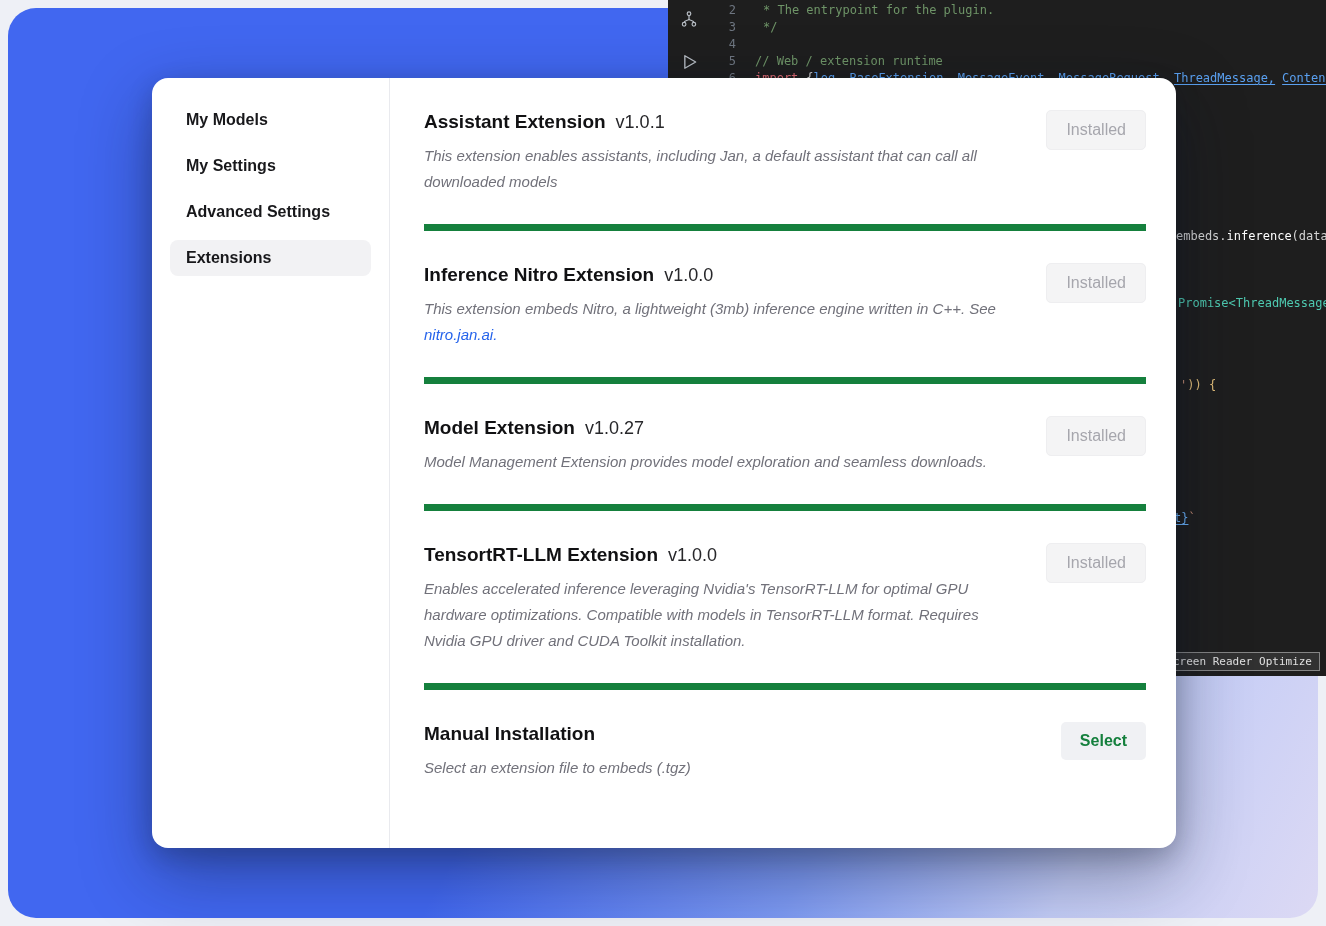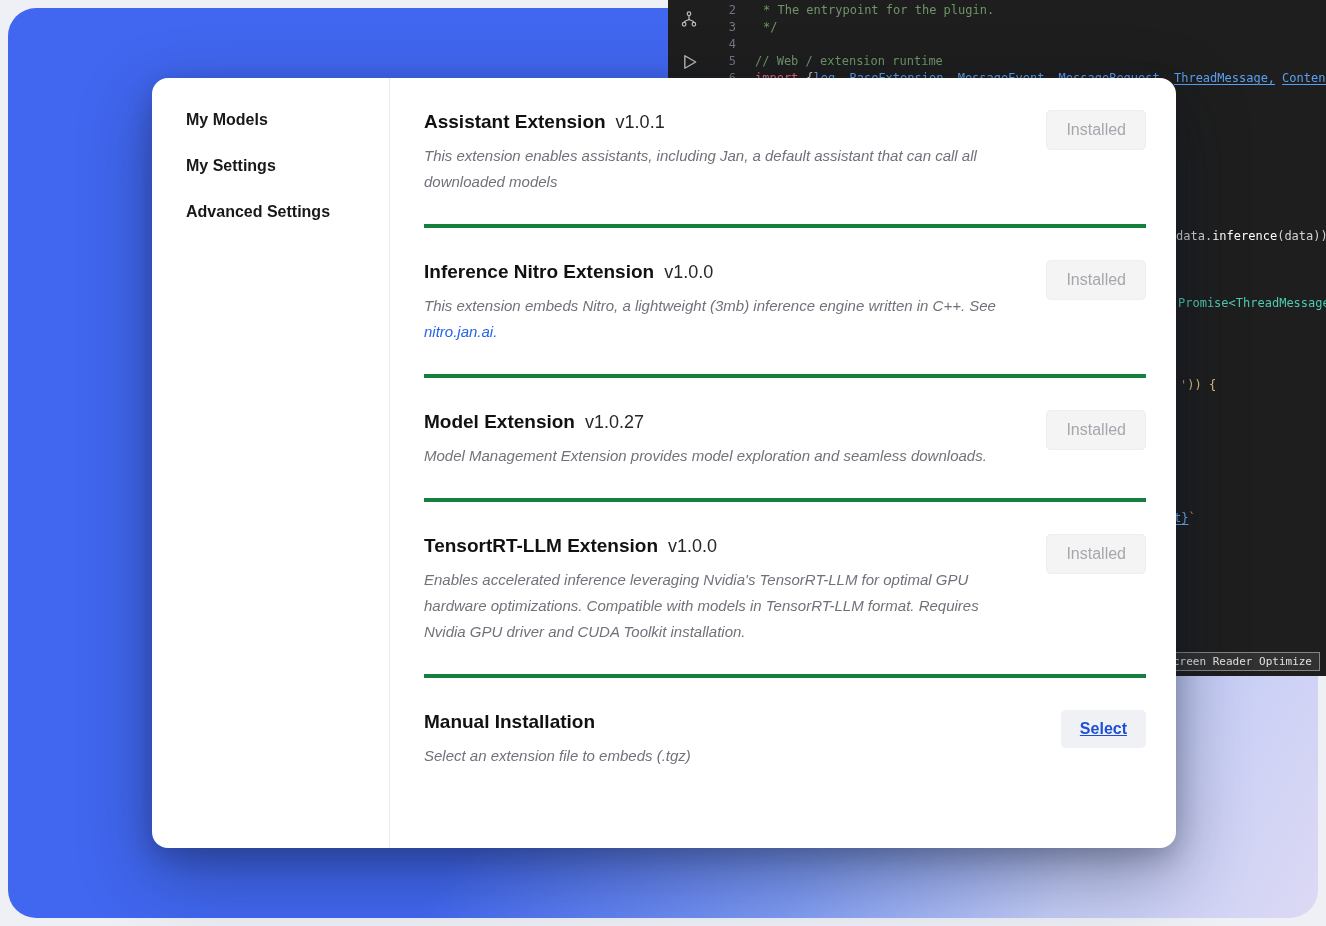--- a/index.html
+++ b/index.html
@@ -74,35 +74,35 @@
   .side-item {
     font-size:16px; font-weight:600; color:#18181b;
     padding:9px 16px; border-radius:8px; margin-bottom:10px;
     cursor:pointer; white-space:nowrap;
   }
   .side-item.active { background:#f2f2f4; }
 
   .content { flex:1; padding:0 30px 0 34px; overflow:hidden; }
   .ext-row {
     display:flex; justify-content:space-between; align-items:flex-start;
-    padding:30px 0 29px; border-bottom:4px solid #15803d;
+    padding:30px 0 29px; border-bottom:7px solid #15803d;
   }
   .ext-row.last { border-bottom:none; }
   .ext-info { max-width:585px; }
   .ext-title-line { display:flex; align-items:baseline; gap:10px; }
   .ext-title { margin:0; font-size:19px; line-height:28px; font-weight:700; color:#111113; }
   .ext-ver { font-size:18px; color:#27272a; }
   .ext-desc { margin:7px 0 0; font-size:15px; line-height:26px; color:#71717a;font-style:italic; }
   .desc-link { color:#2563eb; text-decoration:none; cursor:pointer; }
   .btn {
     border:0; border-radius:5px; font-family:inherit; font-size:16px;
     padding:10px 19px; margin-top:2px; cursor:pointer; white-space:nowrap;
   }
   .btn.installed { background:#f4f4f5; color:#a6a6ad; font-weight:500; border:1px solid #eeeef0; }
-  .btn.select { background:#f0f1f4; color:#1d4ed8; font-weight:600;text-decoration:underline; }
+  .btn.select { background:#f0f1f4; color:#15803d; font-weight:600; }
 </style>
 </head>
 <body>
 
 <div class="stage">
 
   <div class="bg-panel"></div>
 
   <div class="editor">
     <div class="activity">
@@ -133,21 +133,21 @@
       </div>
       <div class="code-line">
         <span class="gutter">5</span><span class="cmt">// Web / extension runtime</span>
       </div>
       <div class="code-line">
         <span class="gutter">6</span><span class="kw">import</span><span class="punct">{</span><span class="tok">log,</span><span class="tok">BaseExtension,</span><span class="tok">MessageEvent,</span><span class="tok">MessageRequest,</span><span class="tok">ThreadMessage,</span><span class="tok">ContentType</span>
       </div>
     </div>
 
     <div class="frag" style="left:508px; top:229px;">
-      <span class="fr-plain">data.</span><span class="fr-fn">inference</span><span class="fr-plain">(data));</span>
+      <span class="fr-plain">embeds.</span><span class="fr-fn">inference</span><span class="fr-plain">(data));</span>
     </div>
     <div class="frag" style="left:510px; top:296px;">
       <span class="fr-type">Promise</span><span class="fr-type">&lt;ThreadMessage&gt;</span>
     </div>
     <div class="frag" style="left:512px; top:378px;">
       <span class="fr-str">'</span><span class="fr-gold">)) {</span>
     </div>
     <div class="frag" style="left:506px; top:511px;">
       <span class="fr-link">t}</span><span class="fr-str">`</span>
     </div>
@@ -157,20 +157,21 @@
       <span class="status-badge">Screen Reader Optimize</span>
     </div>
   </div>
 
   <div class="modal">
 
     <aside class="sidebar">
       <div class="side-item">My Models</div>
       <div class="side-item">My Settings</div>
       <div class="side-item">Advanced Settings</div>
+      <div class="side-item active">Extensions</div>
     </aside>
 
     <main class="content">
 
       <section class="ext-row">
         <div class="ext-info">
           <div class="ext-title-line">
             <h3 class="ext-title">Assistant Extension</h3>
             <span class="ext-ver">v1.0.1</span>
           </div>

